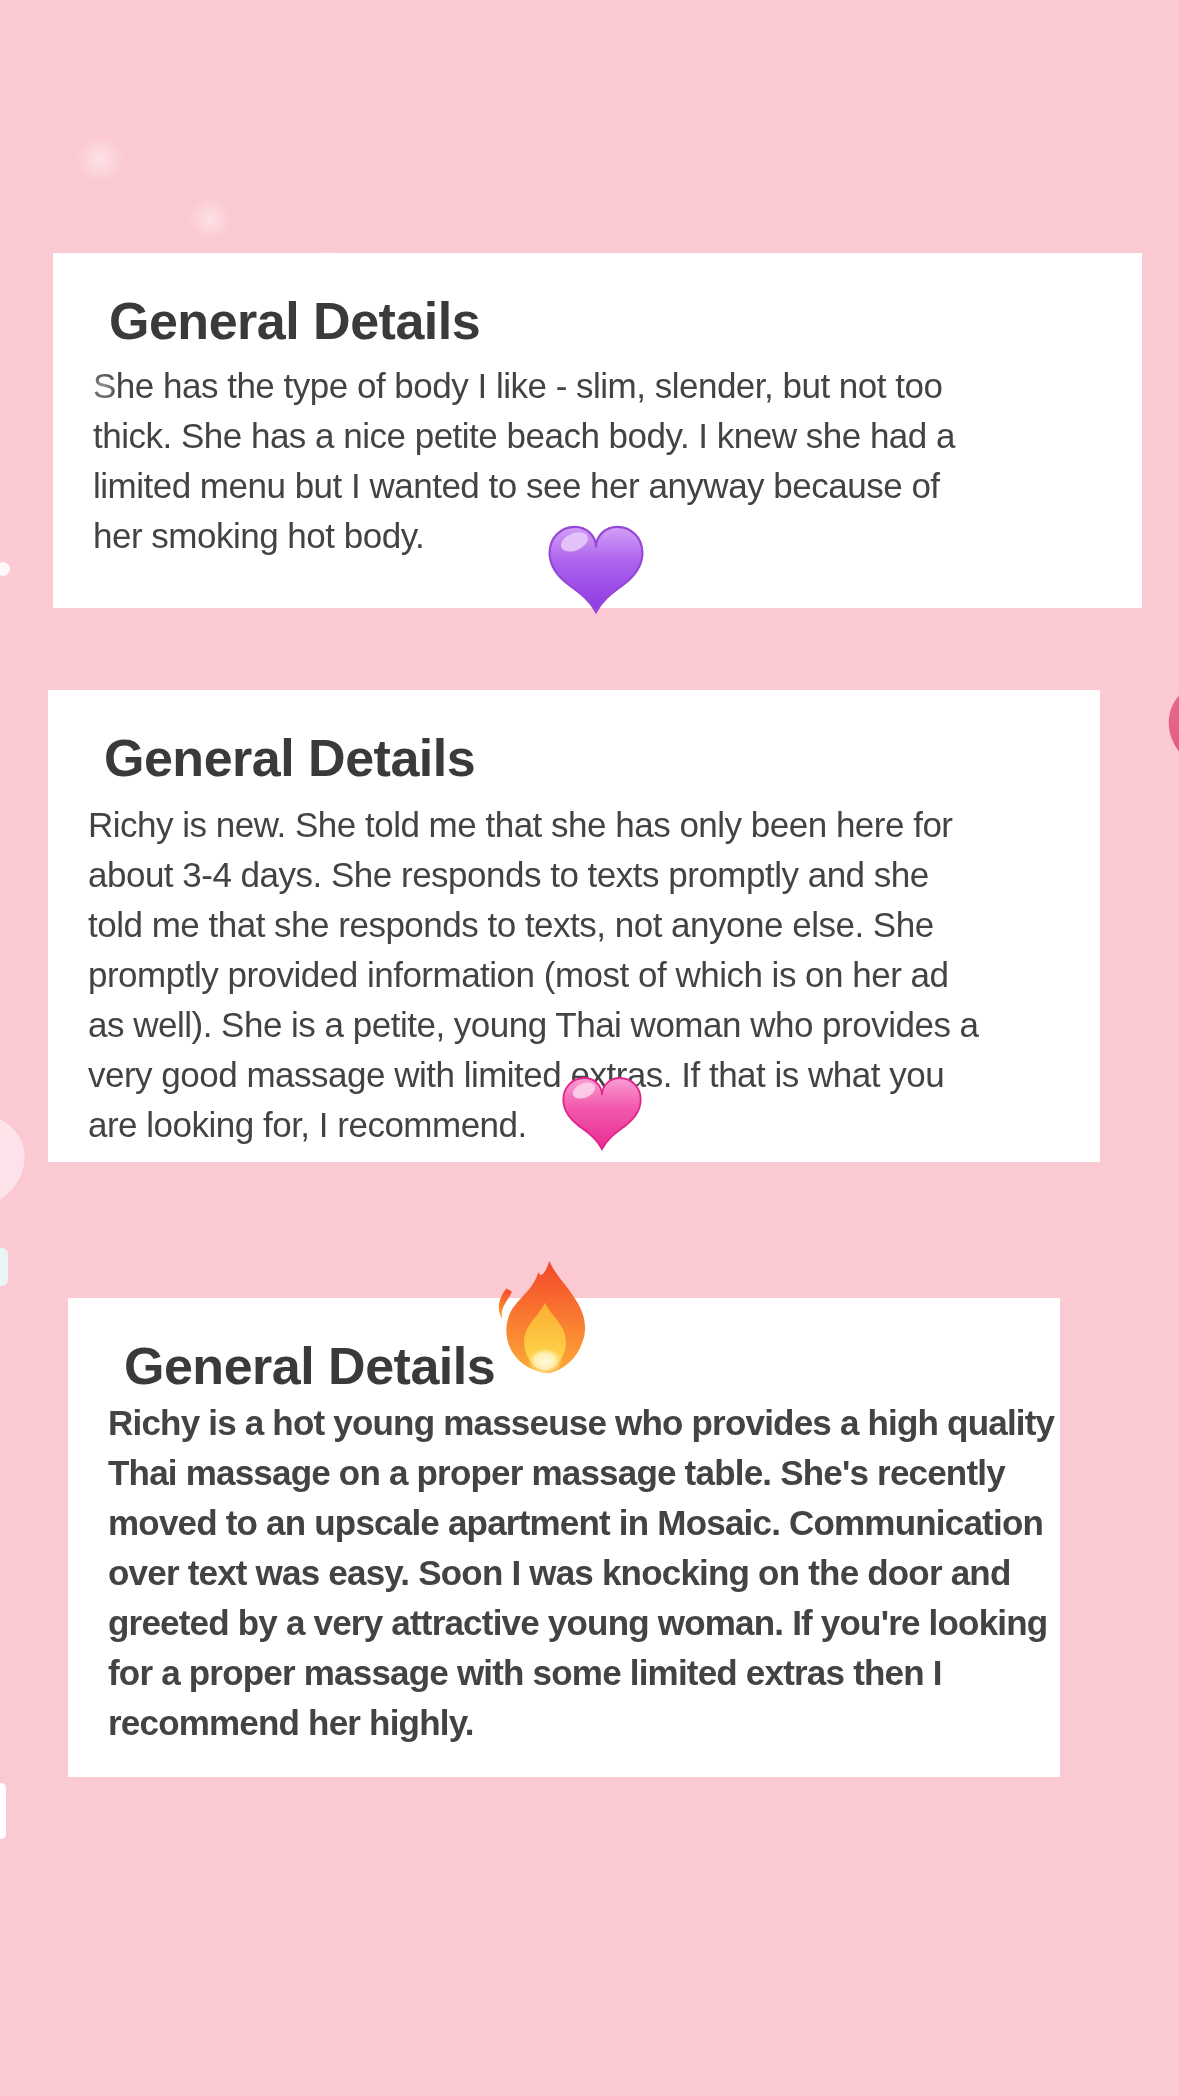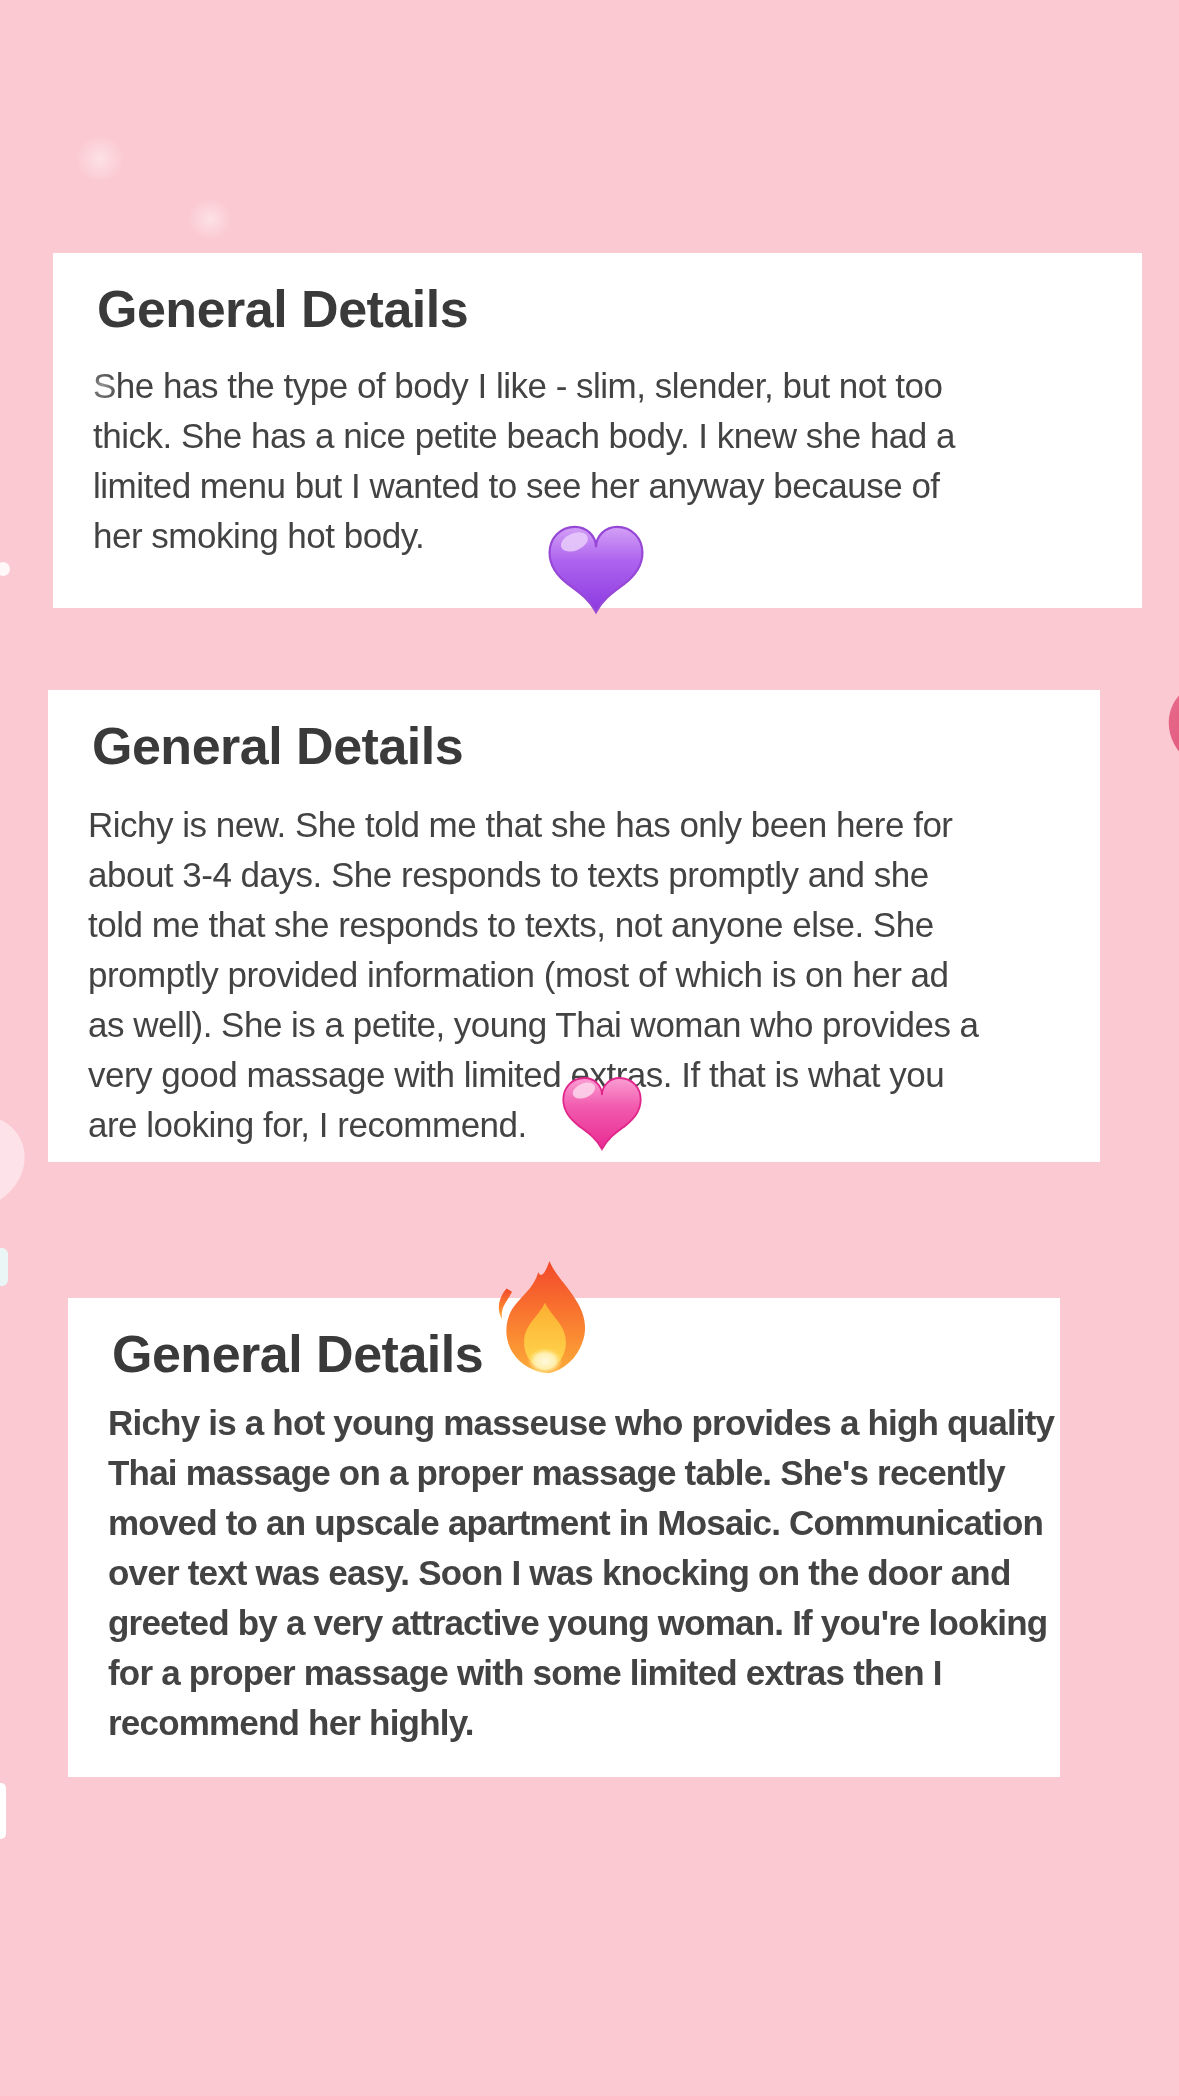--- a/index.html
+++ b/index.html
@@ -14,21 +14,21 @@
     position: absolute;
     background: #ffffff;
   }
   #card1 { left: 53px;  top: 253px;  width: 1089px; height: 355px; }
   #card2 { left: 48px;  top: 690px;  width: 1052px; height: 472px; }
   #card3 { left: 68px;  top: 1298px; width: 992px;  height: 479px; }
 
   .card-title {
     position: absolute;
     left: 40px; top: 24px;
-    margin: 4px;
+    margin: 16px;
     font-size: 52px;
     line-height: 56px;
     font-weight: 700;
     letter-spacing: -0.5px;
     color: #3a3a3a;
     white-space: pre;
   }
   .card-body {
     position: absolute;
     left: 40px;

